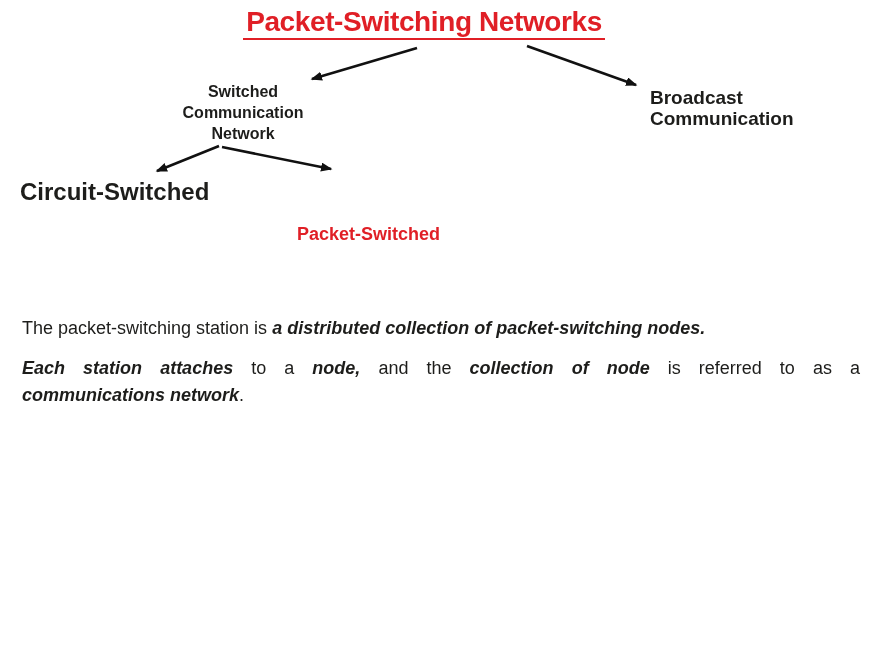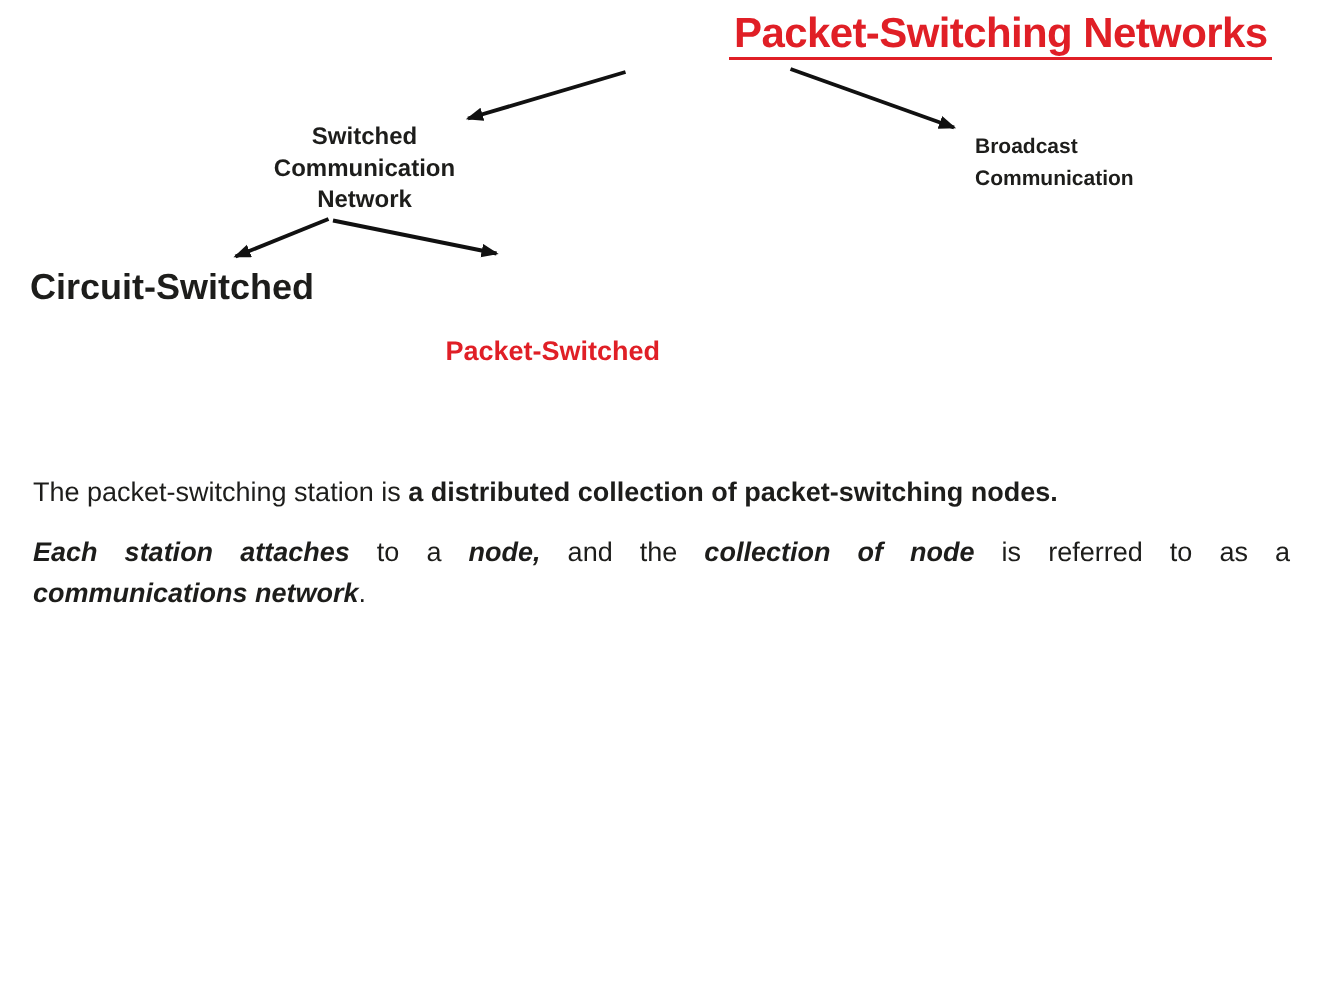--- a/index.html
+++ b/index.html
@@ -13,21 +13,21 @@
   body{
     width:880px;height:660px;position:relative;overflow:hidden;
     background:var(--bg);
     font-family:"Liberation Sans", sans-serif;
     color:var(--ink);
   }
   .slide{position:absolute;inset:0;}
 
   
   .title-wrap{
-    position:absolute;top:6px;left:0;width:848px;text-align:right;
+    position:absolute;top:6px;left:0;width:848px;text-align:center;
   }
   .title{
     display:inline-block;
     font-size:28px;font-weight:bold;letter-spacing:-0.4px;
     color:var(--accent);
     line-height:31px;
     border-bottom:2.5px solid var(--accent);
     padding:0 3px 1px 3px;
   }
 
@@ -45,21 +45,21 @@
     color:var(--ink);
     white-space:pre-line;
   }
   .node-switched{
     top:81px;left:143px;width:200px;
     text-align:center;
     font-size:16px;line-height:21px;
   }
   .node-broadcast{
     top:87px;left:650px;
-    font-size:14px;line-height:21px;
+    font-size:19px;line-height:21px;
     text-align:left;
   }
   .node-circuit{
     top:181px;left:20px;
     font-size:24px;line-height:22px;
   }
   .node-packet{
     top:181px;left:297px;
     font-size:18px;line-height:22px;
     color:var(--accent);
@@ -73,21 +73,21 @@
   }
   .para-1{top:315px;line-height:26px;}
   .para-2{top:355px;line-height:26.5px;}
   .jline{
     text-align:justify;
     text-align-last:justify;
   }
   .lline{text-align:left;}
   .seg-normal{font-weight:normal;font-style:normal;}
   .seg-bold{font-weight:bold;font-style:italic;}
-  .seg-bold-italic{font-weight:bold;}
+  .seg-bold-italic{font-weight:bold;font-style:italic;}
 </style>
 </head>
 <body>
 
 <div class="slide">
 
   <svg class="arrow-layer" viewBox="0 0 880 660" xmlns="http://www.w3.org/2000/svg" aria-hidden="true">
     <defs>
       <marker id="ah" markerUnits="userSpaceOnUse" markerWidth="13" markerHeight="11" refX="10" refY="4.5" orient="auto">
         <path d="M0,0 L11.5,4.5 L0,9 Z" fill="currentColor"></path>

